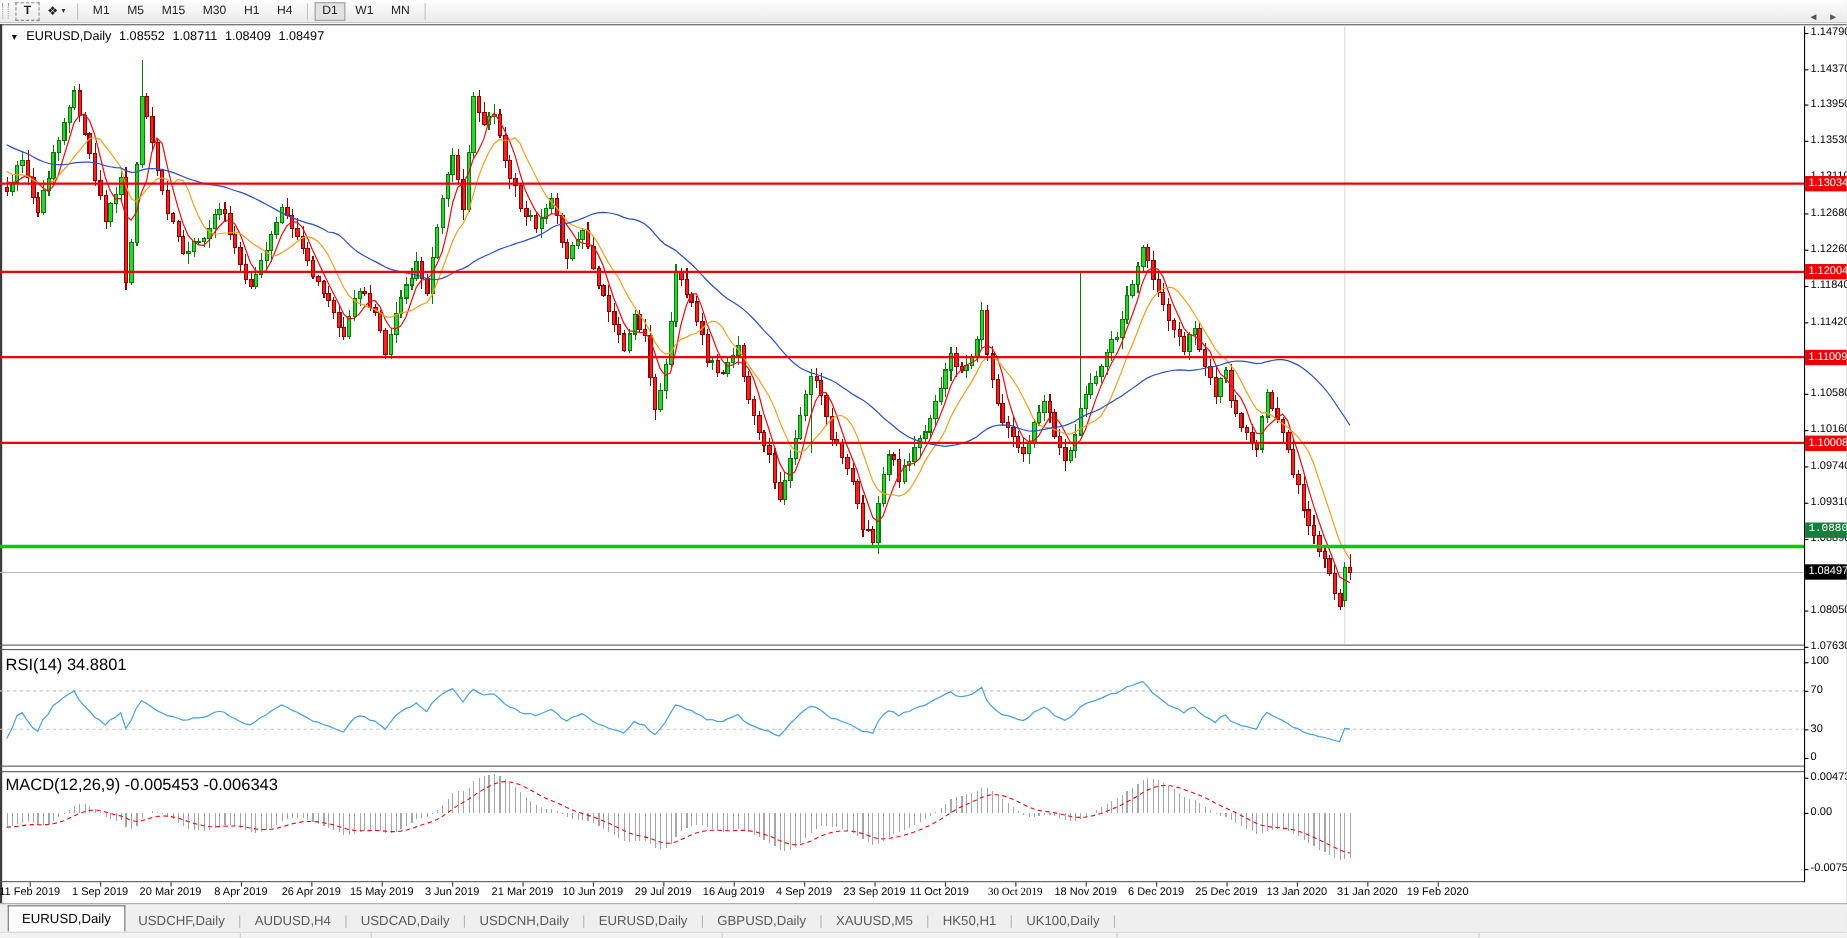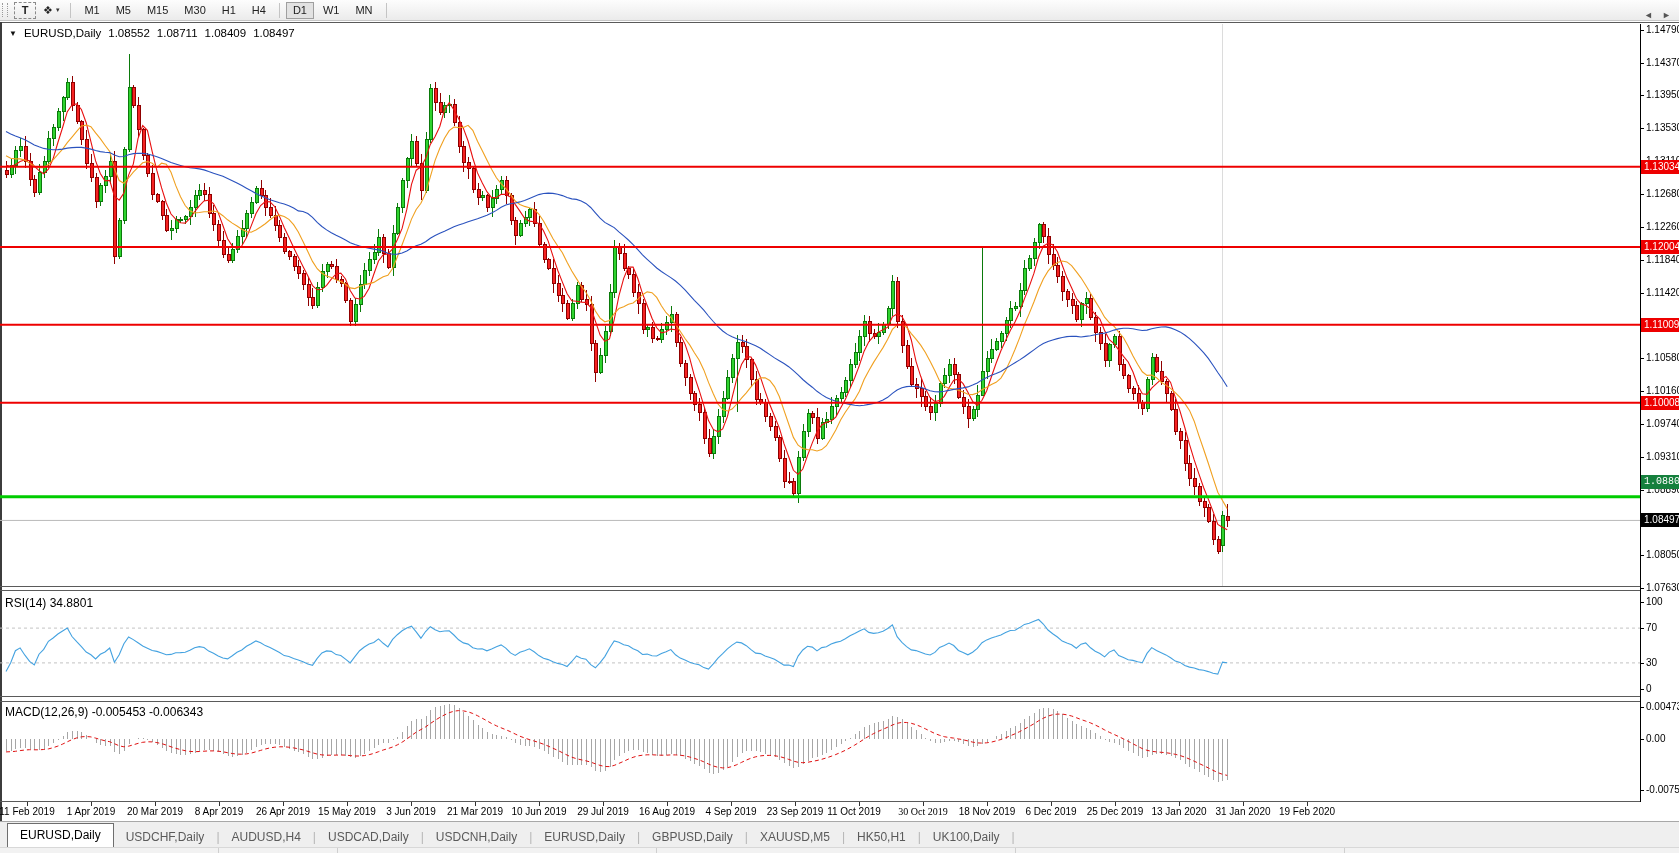--- a/index.html
+++ b/index.html
@@ -20,21 +20,21 @@
   .tf-btn{height:17px;margin:0 1px;padding:0 6px;font-family:"Liberation Sans",sans-serif;font-size:11px;
           color:#222;border:1px solid transparent;background:transparent;display:flex;align-items:center;}
   .tf-btn.active{background:#e2e2e2;border:1px solid #9f9f9f;}
   
   .hline{position:absolute;background:#5a5a5a;height:1px;}
   #win-left{position:absolute;left:0;top:22px;width:2px;height:799px;background:#3c3c3c;}
   #axis-vline{position:absolute;left:1640px;top:24px;width:1px;height:778px;background:#000;}
   #chart-title{position:absolute;left:9px;top:27px;font-size:11.5px;color:#000;
                display:flex;gap:7px;align-items:center;white-space:nowrap;}
   #chart-title .collapse{font-size:8px;color:#111;}
-  .panel-label{position:absolute;left:5px;font-size:12px;color:#000;white-space:nowrap;}
+  .panel-label{position:absolute;left:5px;font-size:15px;color:#000;white-space:nowrap;}
   svg{position:absolute;left:0;}
   .ax-label{position:absolute;left:1646px;font-size:10px;color:#000;white-space:nowrap;}
   .ax-tick{position:absolute;left:1640px;width:4px;height:1px;background:#000;}
   .price-badge{position:absolute;left:1641px;width:38px;height:14px;font-size:10px;color:#fff;
                line-height:14px;padding-left:3px;box-sizing:border-box;white-space:nowrap;}
   .date-label{position:absolute;top:806px;font-size:10px;color:#000;transform:translateX(-50%);white-space:nowrap;}
   .date-tick{position:absolute;top:802px;width:1px;height:4px;background:#333;}
   
   #tab-bar{position:absolute;left:0;top:821px;width:1679px;height:26px;background:#efefef;
            border-top:1px solid #a8a8a8;display:flex;align-items:flex-end;box-sizing:border-box;}
@@ -954,21 +954,21 @@
       <div class="ax-label" style="top: 784.218px;">-0.00758</div>
       <div class="price-badge" style="top: 159.85px; background: rgb(238, 0, 0);">1.13034</div>
       <div class="price-badge" style="top: 240.121px; background: rgb(238, 0, 0);">1.12004</div>
       <div class="price-badge" style="top: 317.665px; background: rgb(238, 0, 0);">1.11009</div>
       <div class="price-badge" style="top: 395.675px; background: rgb(238, 0, 0);">1.10008</div>
       <div class="price-badge" style="top: 475px; background: #15803d; font-family: Liberation Mono, monospace;">1.08800</div>
       <div class="price-badge" style="top: 513.432px; background: rgb(0, 0, 0);">1.08497</div>
       <div class="date-tick" style="left: 27px;"></div>
       <div class="date-label" style="left: 27px;">11 Feb 2019</div>
       <div class="date-tick" style="left: 91px;"></div>
-      <div class="date-label" style="left: 91px;">1 Apr 2019</div>
+      <div class="date-label" style="left: 91px;">1 Sep 2019</div>
       <div class="date-tick" style="left: 155px;"></div>
       <div class="date-label" style="left: 155px;">20 Mar 2019</div>
       <div class="date-tick" style="left: 219px;"></div>
       <div class="date-label" style="left: 219px;">8 Apr 2019</div>
       <div class="date-tick" style="left: 283px;"></div>
       <div class="date-label" style="left: 283px;">26 Apr 2019</div>
       <div class="date-tick" style="left: 347px;"></div>
       <div class="date-label" style="left: 347px;">15 May 2019</div>
       <div class="date-tick" style="left: 411px;"></div>
       <div class="date-label" style="left: 411px;">3 Jun 2019</div>

